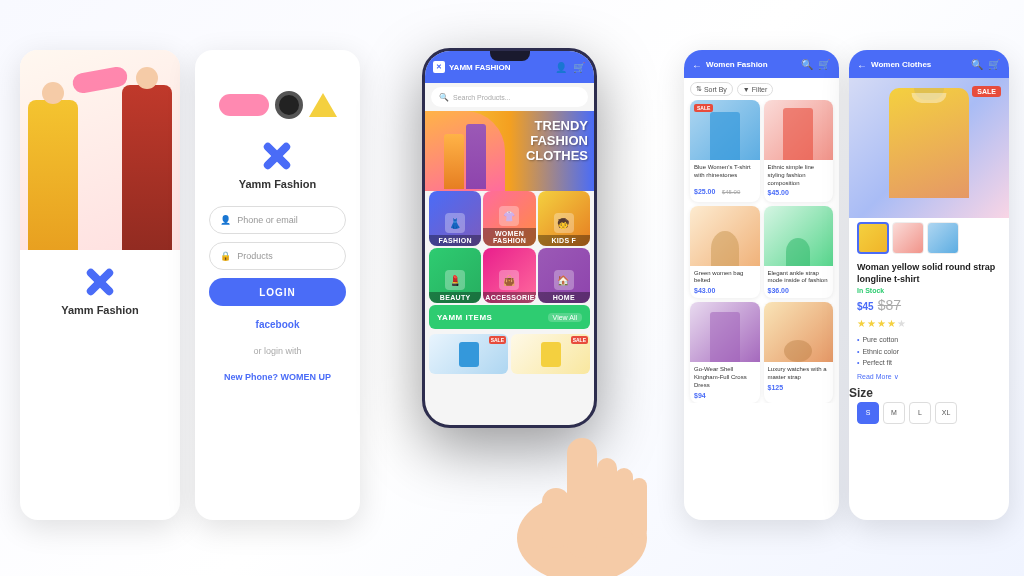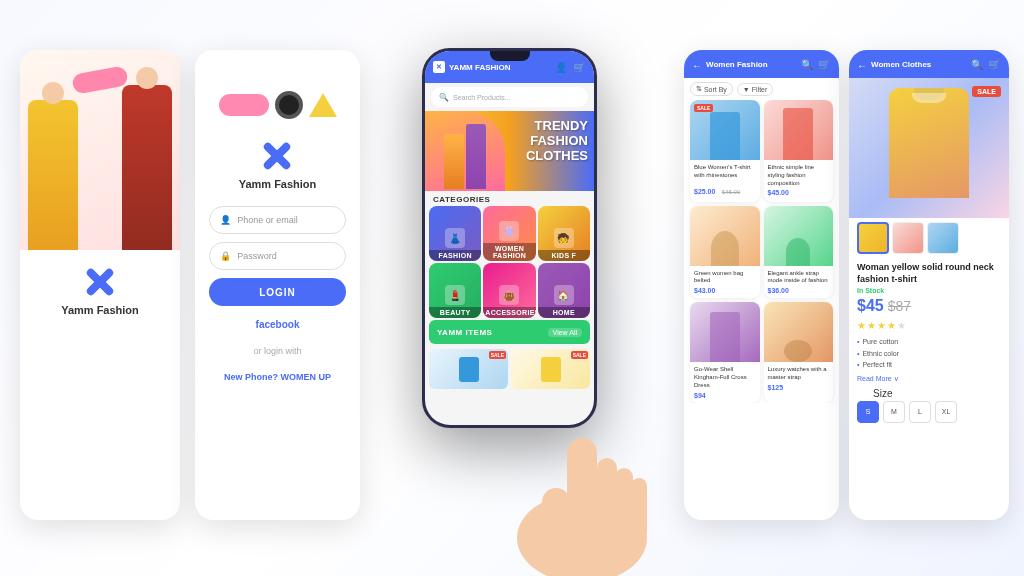--- a/index.html
+++ b/index.html
@@ -564,21 +564,21 @@
     }
 
     .detail-price-row {
       padding: 3px 8px;
       display: flex;
       align-items: baseline;
       gap: 4px;
     }
 
     .detail-price {
-      font-size: 16px;
+      font-size: 10px;
       font-weight: 900;
       color: #4A6CF7;
     }
 
     .detail-old-price {
       font-size: 14px;
       color: #aaa;
       text-decoration: line-through;
     }
 
@@ -611,23 +611,23 @@
     .detail-read-more {
       padding: 2px 8px;
       font-size: 7px;
       color: #4A6CF7;
       display: flex;
       align-items: center;
       gap: 2px;
     }
 
     .detail-size-label {
-      padding: 3px 24px 2px;
-      font-size: 10px;
-      font-weight: 400;
+      padding: 3px 0 2px;
+      font-size: 12px;
+      font-weight: 700;
       color: #333;
     }
 
     .detail-sizes {
       padding: 0 8px;
       display: flex;
       gap: 4px;
     }
 
     .size-btn {
@@ -725,21 +725,21 @@
       <div class="panel-left-title">Yamm Fashion</div>
     </div>
 
     <div class="login-form">
       <div class="login-input">
         <span style="color:#bbb;font-size:9px;">👤</span>
         <span>Phone or email</span>
       </div>
       <div class="login-input">
         <span style="color:#bbb;font-size:9px;">🔒</span>
-        <span>Password</span>
+        <span>Products</span>
       </div>
       <div class="login-btn">
         <span>LOGIN</span>
       </div>
       <div style="text-align:center;">
         <span class="login-facebook">facebook</span>
       </div>
       <div style="text-align:center;">
         <span class="login-or">or login with</span>
       </div>
@@ -785,21 +785,20 @@
             </div>
             <div class="banner-text-block">
               <div style="font-size:13px;font-weight:900;color:#fff;line-height:1.15;text-shadow:1px 1px 2px rgba(0,0,0,0.3);">
                 <div>TRENDY</div>
                 <div>FASHION</div>
                 <div>CLOTHES</div>
               </div>
             </div>
           </div>
 
-          <div class="phone-section-label">CATEGORIES</div>
 
           <div class="phone-categories">
             <div class="category-card cat-fashion">
               <div class="cat-icon">👗</div>
               <div class="category-card-label">Fashion</div>
             </div>
             <div class="category-card cat-women">
               <div class="cat-icon">👚</div>
               <div class="category-card-label">WOMEN FASHION</div>
             </div>
@@ -967,21 +966,21 @@
       </div>
       <div class="detail-sale-badge">SALE</div>
     </div>
 
     <div class="detail-thumbnails">
       <div class="thumb thumb-1 thumb-active"></div>
       <div class="thumb thumb-2"></div>
       <div class="thumb thumb-3"></div>
     </div>
 
-    <div class="detail-product-name">Woman yellow solid round neck fashion t-shirt</div>
+    <div class="detail-product-name">Woman yellow solid round strap longline t-shirt</div>
     <div class="detail-in-stock">In Stock</div>
 
     <div class="detail-price-row">
       <span class="detail-price">$45</span>
       <span class="detail-old-price">$87</span>
     </div>
 
     <div class="detail-stars">
       <span>★</span>
       <span>★</span>

